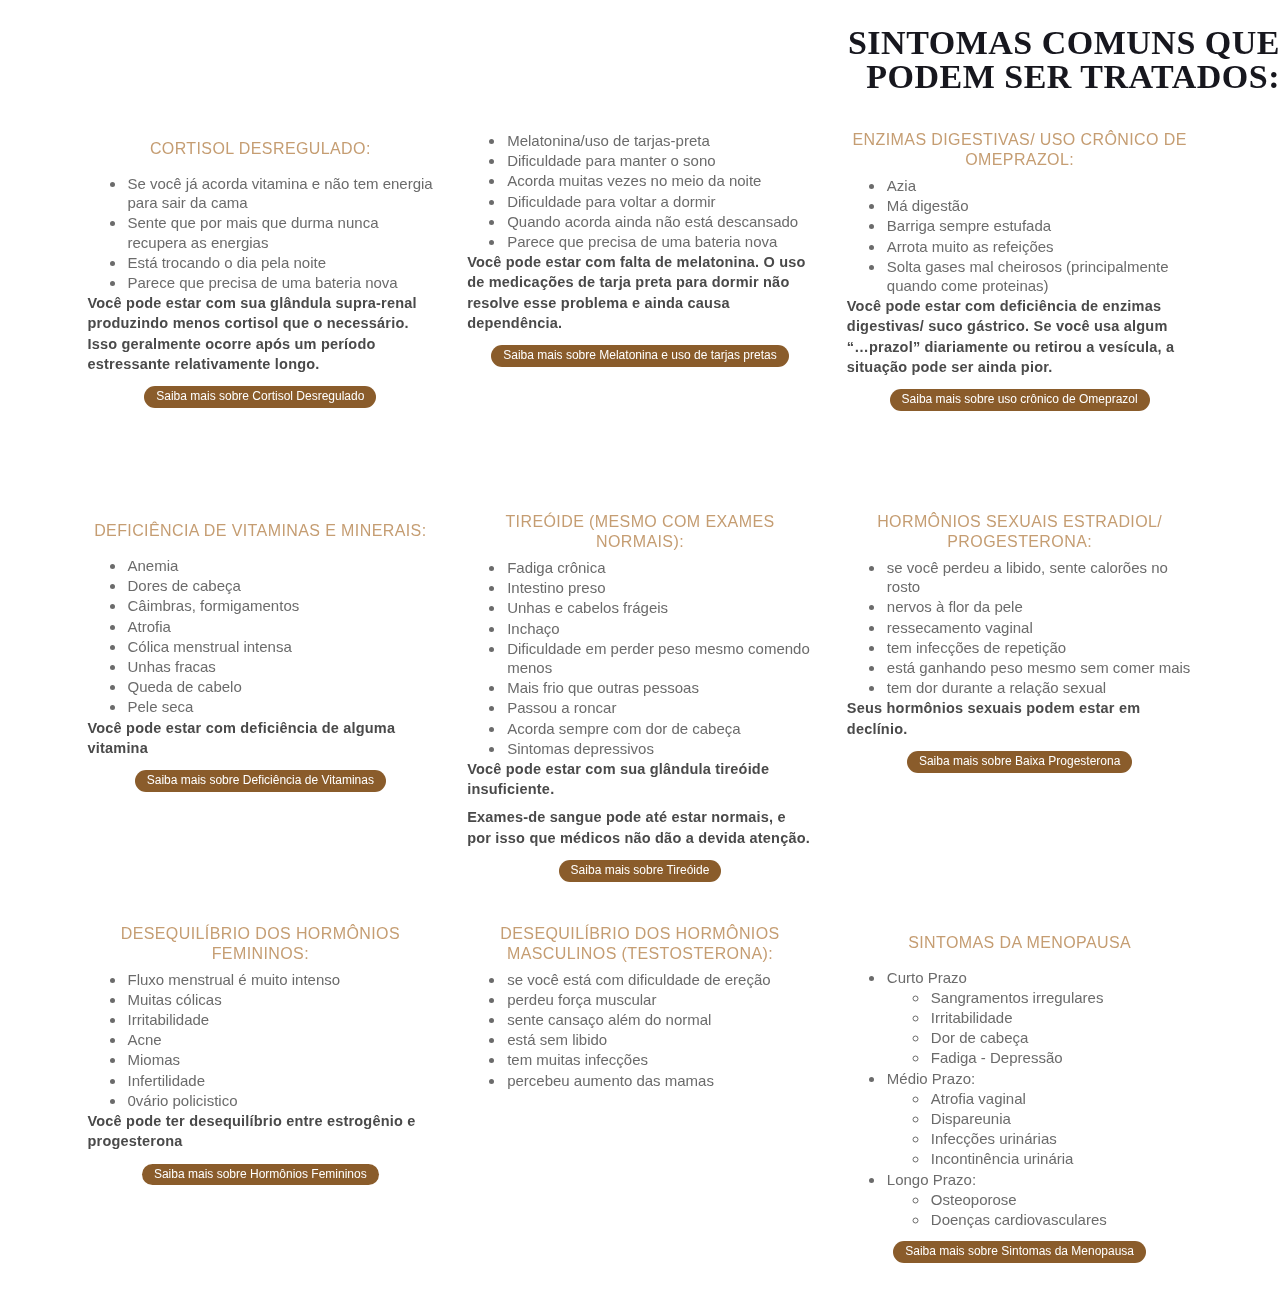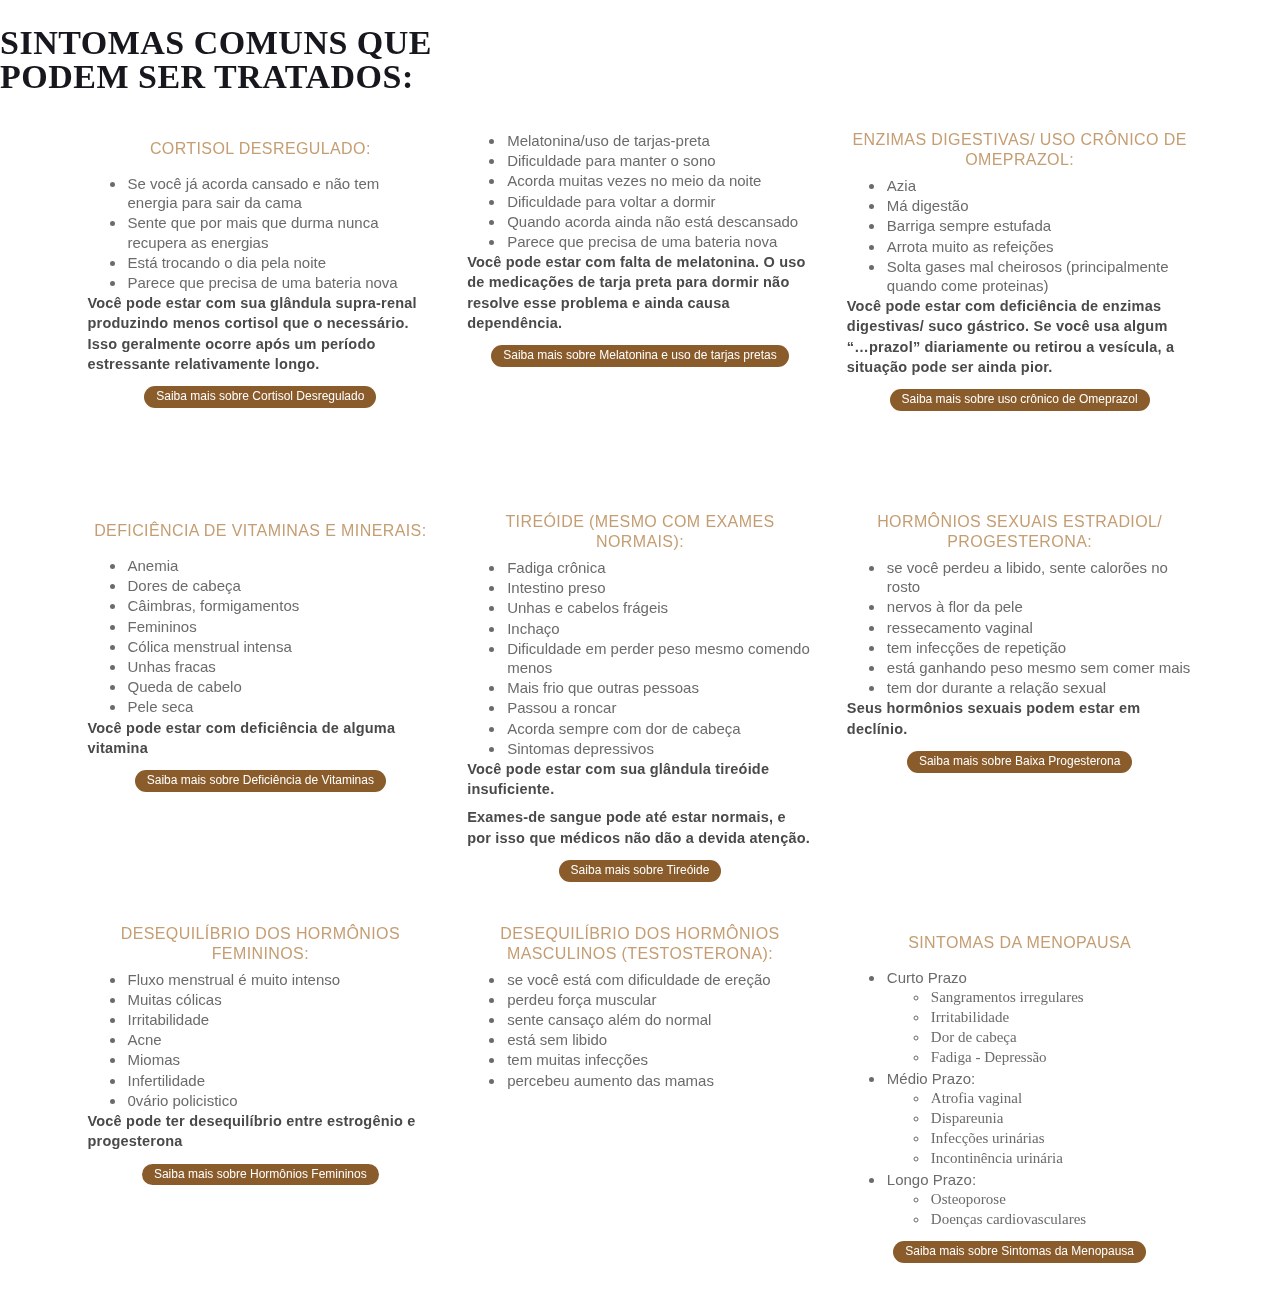--- a/index.html
+++ b/index.html
@@ -13,21 +13,21 @@
   html,body{margin:0;padding:0;}
   body{
     width:1280px;
     min-height:1307px;
     background:#ffffff;
     font-family:"Liberation Sans", sans-serif;
   }
   .page{padding-top:26px;}
   .main-title{
     margin:0 auto;
-    text-align:left;
+    text-align:right;
     font-family:"Liberation Serif", serif;
     font-weight:600;
     font-size:34px;
     line-height:34px;
     letter-spacing:0.5px;
     color:var(--title-color);
   }
   .grid{
     width:1105px;
     margin:36px auto 0;
@@ -66,21 +66,20 @@
   }
   ul.sub-list{
     list-style:circle outside;
     margin:1px 0 0;
     padding:0 0 0 42px;
   }
   ul.sub-list > li{
     margin:1px 0;
     line-height:1.28;
     padding-left:2px;
-    font-family:Liberation Serif, serif;
   }
   .paras{}
   .paras p{
     margin:0 0 8px;
     font-size:14.5px;
     font-weight:bold;
     color:var(--bold-text);
     line-height:1.4;
     letter-spacing:0.2px;
   }
@@ -107,21 +106,21 @@
 
 <div class="page">
 
   <h1 class="main-title"><span>SINTOMAS COMUNS QUE</span><br><span>PODEM SER TRATADOS:</span></h1>
 
   <div class="grid">
 
     <section class="cell row-first">
       <h2 class="cell-heading">CORTISOL DESREGULADO:</h2>
       <ul class="bullet-list">
-          <li>Se você já acorda cansado e não tem energia para sair da cama</li>
+          <li>Se você já acorda vitamina e não tem energia para sair da cama</li>
           <li>Sente que por mais que durma nunca recupera as energias</li>
           <li>Está trocando o dia pela noite</li>
           <li>Parece que precisa de uma bateria nova</li>
         </ul>
       <div class="paras">
           <p>Você pode estar com sua glândula supra-renal produzindo menos cortisol que o necessário. Isso geralmente ocorre após um período estressante relativamente longo.</p>
         </div>
       <div class="btn-row">
         <button class="cta">Saiba mais sobre Cortisol Desregulado</button>
       </div>
@@ -160,21 +159,21 @@
         <button class="cta">Saiba mais sobre uso crônico de Omeprazol</button>
       </div>
     </section>
 
     <section class="cell">
       <h2 class="cell-heading">DEFICIÊNCIA DE VITAMINAS E MINERAIS:</h2>
       <ul class="bullet-list">
           <li>Anemia</li>
           <li>Dores de cabeça</li>
           <li>Câimbras, formigamentos</li>
-          <li>Femininos</li>
+          <li>Atrofia</li>
           <li>Cólica menstrual intensa</li>
           <li>Unhas fracas</li>
           <li>Queda de cabelo</li>
           <li>Pele seca</li>
         </ul>
       <div class="paras">
           <p>Você pode estar com deficiência de alguma vitamina</p>
         </div>
       <div class="btn-row">
         <button class="cta">Saiba mais sobre Deficiência de Vitaminas</button>

